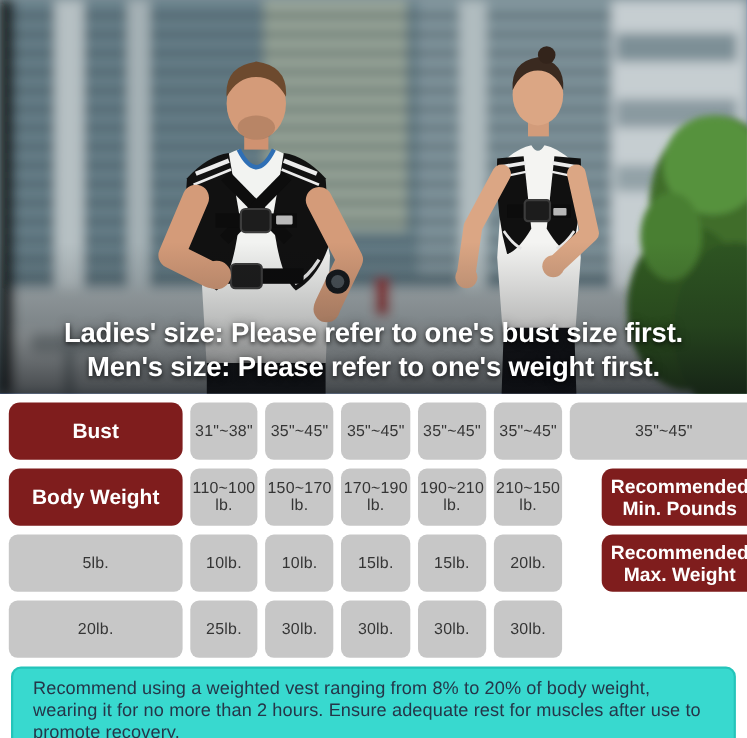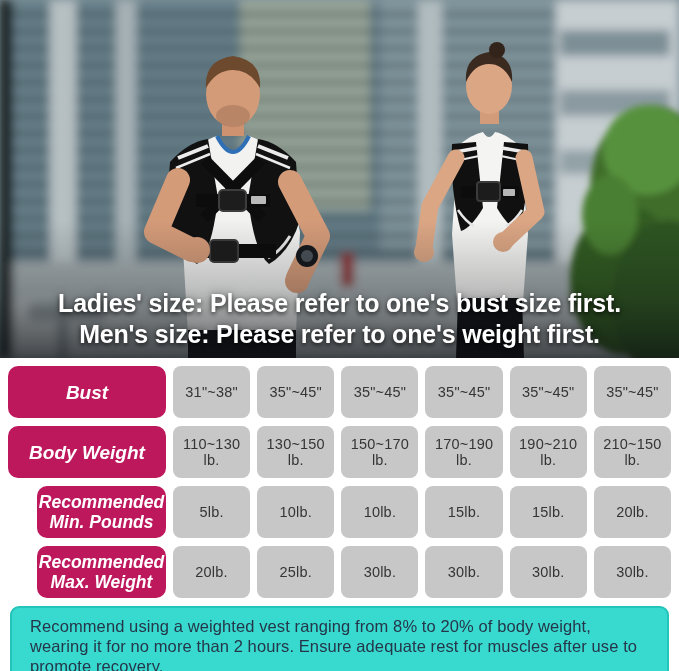--- a/index.html
+++ b/index.html
@@ -15,23 +15,23 @@
     font-weight:bold;font-size:25px;line-height:31px;letter-spacing:-0.2px;
     text-shadow:0 2px 4px rgba(0,0,0,0.65), 0 0 10px rgba(0,0,0,0.35);
   }
   
   .size-table{
     display:grid;margin:8px 8px 0 8px;
     grid-template-columns:158px repeat(6, 1fr);
     grid-auto-rows:52px;gap:8px 7px;
   }
   .label-cell{
-    background:#be185d;border-radius:10px;color:#ffffff;font-weight:bold;
+    background:#7f1d1d;border-radius:10px;color:#ffffff;font-weight:bold;
     display:flex;align-items:center;justify-content:center;text-align:center;
-    font-size:19px;line-height:21px;padding:2px 8px;box-sizing:border-box;font-style:italic;
+    font-size:19px;line-height:21px;padding:2px 8px;box-sizing:border-box;
   }
   .label-cell.small{font-size:17.5px;line-height:20px;margin-left:29px;}
   .value-cell{
     background:#c7c7c7;border-radius:8px;color:#353535;
     display:flex;align-items:center;justify-content:center;text-align:center;
     font-size:14.5px;letter-spacing:0.2px;padding:2px 2px;box-sizing:border-box;
   }
   
   .note-box{
     margin:8px 10px 0 10px;background:#38d9cf;border:2px solid #24c4ba;border-radius:9px;
@@ -171,22 +171,21 @@
 
     <div class="label-cell">Bust</div>
     <div class="value-cell">31"~38"</div>
     <div class="value-cell">35"~45"</div>
     <div class="value-cell">35"~45"</div>
     <div class="value-cell">35"~45"</div>
     <div class="value-cell">35"~45"</div>
     <div class="value-cell">35"~45"</div>
 
     <div class="label-cell">Body Weight</div>
-    <div class="value-cell">110~130 lb.</div>
-    <div class="value-cell">130~150 lb.</div>
+    <div class="value-cell">110~100 lb.</div>
     <div class="value-cell">150~170 lb.</div>
     <div class="value-cell">170~190 lb.</div>
     <div class="value-cell">190~210 lb.</div>
     <div class="value-cell">210~150 lb.</div>
 
     <div class="label-cell small">Recommended Min. Pounds</div>
     <div class="value-cell">5lb.</div>
     <div class="value-cell">10lb.</div>
     <div class="value-cell">10lb.</div>
     <div class="value-cell">15lb.</div>

